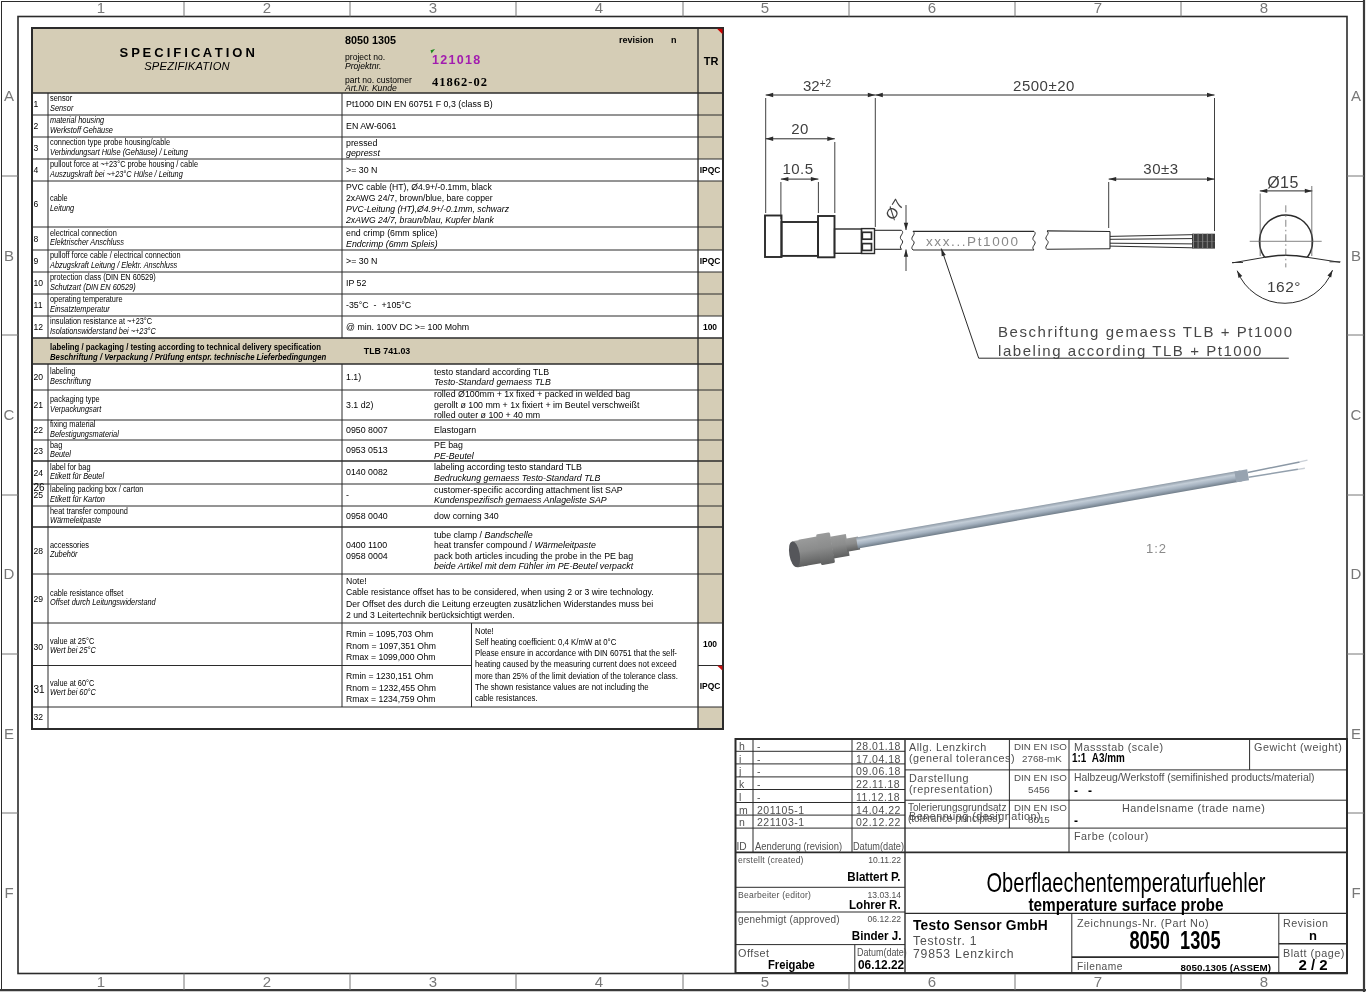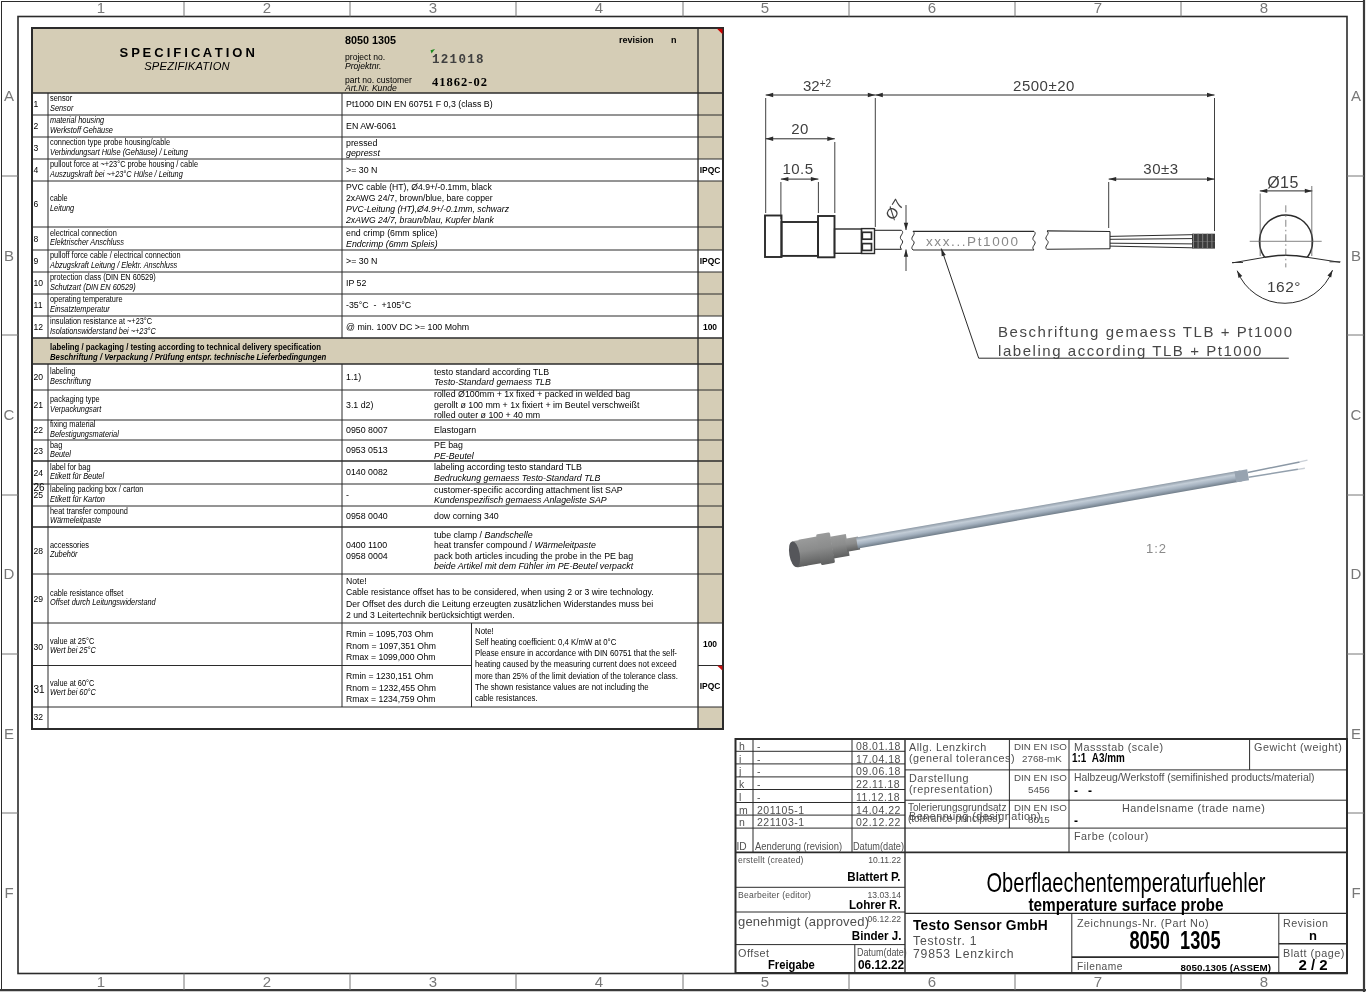--- a/index.html
+++ b/index.html
@@ -252,26 +252,28 @@
 <line x1="1071.8" y1="957.2" x2="1278.8" y2="957.2" stroke="#2b2b2b" stroke-width="1.8"></line>
 <line x1="1278.8" y1="943.8" x2="1347" y2="943.8" stroke="#2b2b2b" stroke-width="1.4"></line>
 </svg>
 <div class="t" style="left:-113px;width:600px;text-align:center;top:45px;font-size:13px;color:#000;font-weight:bold;letter-spacing:-0.3px">S P E C I F I C A T I O N</div>
 <div class="t" style="left:-113px;width:600px;text-align:center;top:59.5px;font-size:11.2px;color:#000;font-style:italic;letter-spacing:0.2px">SPEZIFIKATION</div>
 <div class="t" style="left:345px;top:33.5px;font-size:10.8px;color:#000;font-weight:bold">8050 1305</div>
 <div class="t" style="left:345px;top:52px;font-size:8.6px;color:#000">project no.</div>
 <div class="t" style="left:345px;top:61px;font-size:8.6px;color:#000;font-style:italic">Projektnr.</div>
 <div class="t" style="left:345px;top:75px;font-size:8.6px;color:#000">part no. customer</div>
 <div class="t" style="left:345px;top:83px;font-size:8.6px;color:#000;font-style:italic">Art.Nr. Kunde</div>
-<div class="t" style="left:432px;top:53px;font-size:12.5px;color:#404040;font-weight:bold;letter-spacing:1.3px;font-family:Liberation Mono, monospace">121018</div>
+<div class="t" style="left:432px;top:53px;font-size:12.5px;color:#a21caf;font-weight:bold;letter-spacing:1.3px;font-family:Liberation Sans, sans-serif">121018</div>
 <div class="t" style="left:432px;top:74.5px;font-size:12.5px;color:#000;font-weight:bold;letter-spacing:1px;font-family:'Liberation Serif',serif">41862-02</div>
 <div class="t" style="left:619px;top:35px;font-size:9px;color:#000;font-weight:bold">revision</div>
 <div class="t" style="left:671px;top:35px;font-size:9px;color:#000;font-weight:bold">n</div>
+<div class="t" style="left:411px;width:600px;text-align:center;top:55px;font-size:11px;color:#000;font-weight:bold">TR</div>
 <div class="t cndL" style="left:50px;top:341.5px;font-size:8.8px;font-weight:bold">labeling / packaging / testing  according to technical delivery specification</div>
 <div class="t cndL" style="left:50px;top:351.5px;font-size:8.8px;font-weight:bold;font-style:italic">Beschriftung / Verpackung  / Prüfung entspr. technische Lieferbedingungen</div>
+<div class="t" style="left:87px;width:600px;text-align:center;top:346px;font-size:8.8px;color:#000;font-weight:bold">TLB 741.03</div>
 <div class="t" style="left:33.5px;top:99.0px;font-size:8.6px;color:#000">1</div>
 <div class="t cndL" style="left:50px;top:94.4px;font-size:8.4px;line-height:9.6px">
       <div>sensor</div>
       <div style="font-style:italic">Sensor</div>
     </div>
 <div class="t cnd" style="left:346px;top:98.8px;font-size:9.2px;line-height:10.4px">
       <div>Pt1000 DIN EN 60751 F 0,3 (class B)</div>
     </div>
 <div class="t" style="left:33.5px;top:121.0px;font-size:8.6px;color:#000">2</div>
 <div class="t cndL" style="left:50px;top:116.4px;font-size:8.4px;line-height:9.6px">
@@ -489,21 +491,21 @@
       <div>Self heating coefficient: 0,4 K/mW at 0°C</div>
       <div>Please ensure in accordance with DIN 60751 that the self-</div>
       <div>heating caused by the measuring current does not exceed</div>
       <div>more than 25% of the limit deviation of the tolerance class.</div>
       <div>The shown resistance values are not including the</div>
       <div>cable resistances.</div>
     </div>
 <div class="t" style="left:33.5px;top:712px;font-size:8.6px;color:#000">32</div>
 <div class="t" style="left:739px;top:740.2px;font-size:10.5px;color:#4f4f4f;letter-spacing:0.5px">h</div>
 <div class="t" style="left:757px;top:740.2px;font-size:10.5px;color:#4f4f4f;letter-spacing:0.5px">-</div>
-<div class="t" style="left:856px;top:740.2px;font-size:10.5px;color:#4f4f4f;letter-spacing:0.5px">08.01.18</div>
+<div class="t" style="left:856px;top:740.2px;font-size:10.5px;color:#4f4f4f;letter-spacing:0.5px">28.01.18</div>
 <div class="t" style="left:739px;top:752.5px;font-size:10.5px;color:#4f4f4f;letter-spacing:0.5px">i</div>
 <div class="t" style="left:757px;top:752.5px;font-size:10.5px;color:#4f4f4f;letter-spacing:0.5px">-</div>
 <div class="t" style="left:856px;top:752.5px;font-size:10.5px;color:#4f4f4f;letter-spacing:0.5px">17.04.18</div>
 <div class="t" style="left:739px;top:765.1px;font-size:10.5px;color:#4f4f4f;letter-spacing:0.5px">j</div>
 <div class="t" style="left:757px;top:765.1px;font-size:10.5px;color:#4f4f4f;letter-spacing:0.5px">-</div>
 <div class="t" style="left:856px;top:765.1px;font-size:10.5px;color:#4f4f4f;letter-spacing:0.5px">09.06.18</div>
 <div class="t" style="left:739px;top:778.1px;font-size:10.5px;color:#4f4f4f;letter-spacing:0.5px">k</div>
 <div class="t" style="left:757px;top:778.1px;font-size:10.5px;color:#4f4f4f;letter-spacing:0.5px">-</div>
 <div class="t" style="left:856px;top:778.1px;font-size:10.5px;color:#4f4f4f;letter-spacing:0.5px">22.11.18</div>
 <div class="t" style="left:739px;top:790.7px;font-size:10.5px;color:#4f4f4f;letter-spacing:0.5px">l</div>
@@ -537,21 +539,21 @@
 <div class="t" style="left:1074px;top:784px;font-size:12px;color:#000;font-weight:bold">-&nbsp;&nbsp;&nbsp;-</div>
 <div class="t" style="left:1122px;top:801.5px;font-size:10.8px;color:#4f4f4f;letter-spacing:0.5px">Handelsname (trade name)</div>
 <div class="t" style="left:1074px;top:814px;font-size:12px;color:#000;font-weight:bold">-</div>
 <div class="t" style="left:1074px;top:830px;font-size:10.8px;color:#4f4f4f;letter-spacing:0.5px">Farbe (colour)</div>
 <div class="t" style="left:738px;top:855px;font-size:8.6px;color:#4f4f4f;letter-spacing:0.2px">erstellt (created)</div>
 <div class="t" style="right:465px;top:855px;font-size:8.6px;color:#4f4f4f">10.11.22</div>
 <div class="t" style="right:465px;top:869px;font-size:13.2px;font-weight:bold;transform:scaleX(0.88);transform-origin:100% 0">Blattert P.</div>
 <div class="t" style="left:738px;top:889.5px;font-size:8.6px;color:#4f4f4f;letter-spacing:0.2px">Bearbeiter (editor)</div>
 <div class="t" style="right:465px;top:889.5px;font-size:8.6px;color:#4f4f4f">13.03.14</div>
 <div class="t" style="right:465px;top:897px;font-size:13.2px;font-weight:bold;transform:scaleX(0.88);transform-origin:100% 0">Lohrer R.</div>
-<div class="t" style="left:738px;top:914px;font-size:13px;color:#4f4f4f;letter-spacing:0.2px">genehmigt (approved)</div>
+<div class="t" style="left:738px;top:914px;font-size:10px;color:#4f4f4f;letter-spacing:0.2px">genehmigt (approved)</div>
 <div class="t" style="right:465px;top:914px;font-size:8.6px;color:#4f4f4f">06.12.22</div>
 <div class="t" style="right:465px;top:928px;font-size:13.2px;font-weight:bold;transform:scaleX(0.88);transform-origin:100% 0">Binder J.</div>
 <div class="t" style="left:738px;top:946.5px;font-size:10.8px;color:#4f4f4f;letter-spacing:0.5px">Offset</div>
 <div class="t" style="left:768px;top:957px;font-size:13.2px;font-weight:bold;transform:scaleX(0.85);transform-origin:0 0">Freigabe</div>
 <div class="t" style="left:857px;top:946.5px;font-size:10.2px;color:#4f4f4f;transform:scaleX(0.88);transform-origin:0 0">Datum(date)</div>
 <div class="t" style="left:858px;top:957px;font-size:13.2px;font-weight:bold;transform:scaleX(0.9);transform-origin:0 0">06.12.22</div>
 <div class="t" style="left:909px;top:810px;font-size:10.8px;color:#4f4f4f;letter-spacing:0.5px">Benennung (designation)</div>
 <div class="t" style="left:826px;width:600px;text-align:center;top:867px;font-size:27.5px;transform:scaleX(0.73);transform-origin:50% 0">Oberflaechentemperaturfuehler</div>
 <div class="t" style="left:826px;width:600px;text-align:center;top:895px;font-size:17.5px;font-weight:bold;transform:scaleX(0.88);transform-origin:50% 0">temperature surface probe</div>
 <div class="t" style="left:913px;top:917.5px;font-size:13.8px;color:#000;font-weight:bold;letter-spacing:0.2px">Testo Sensor GmbH</div>

